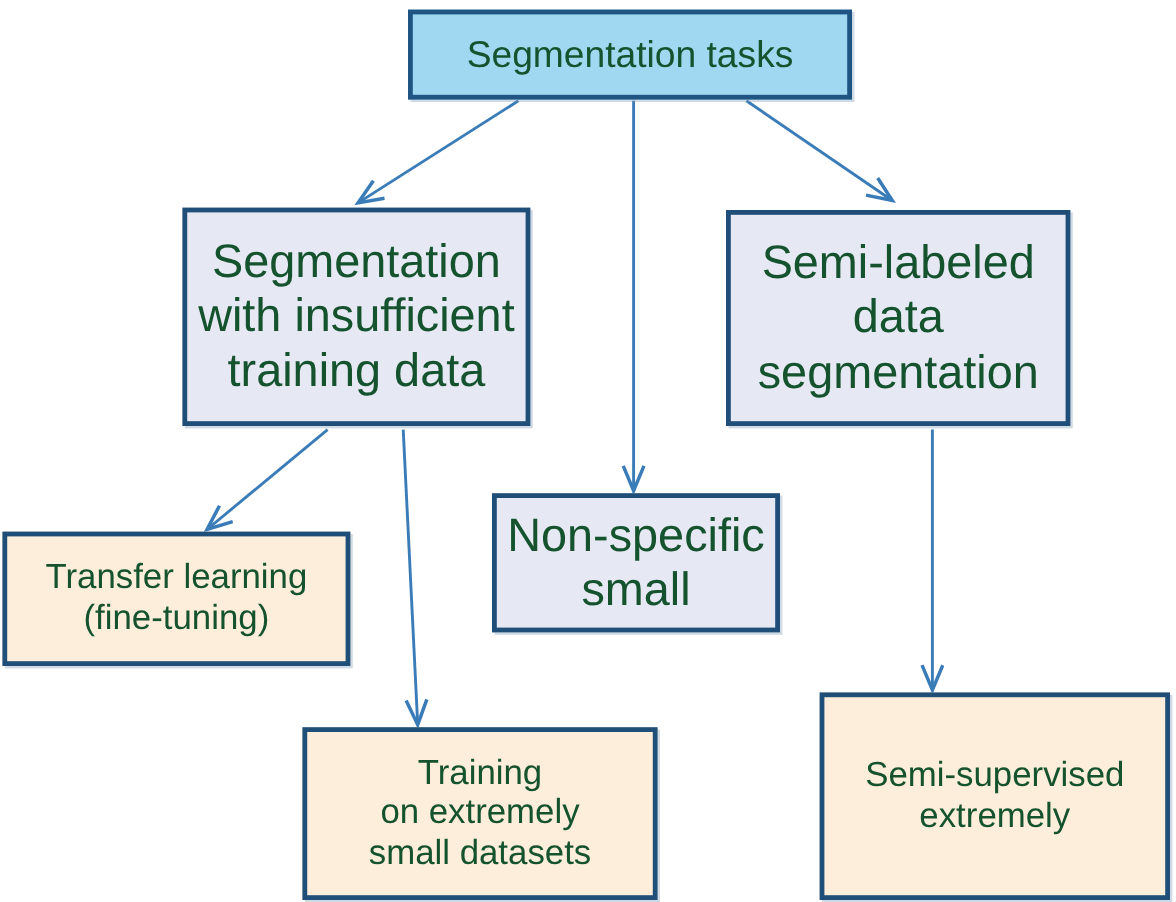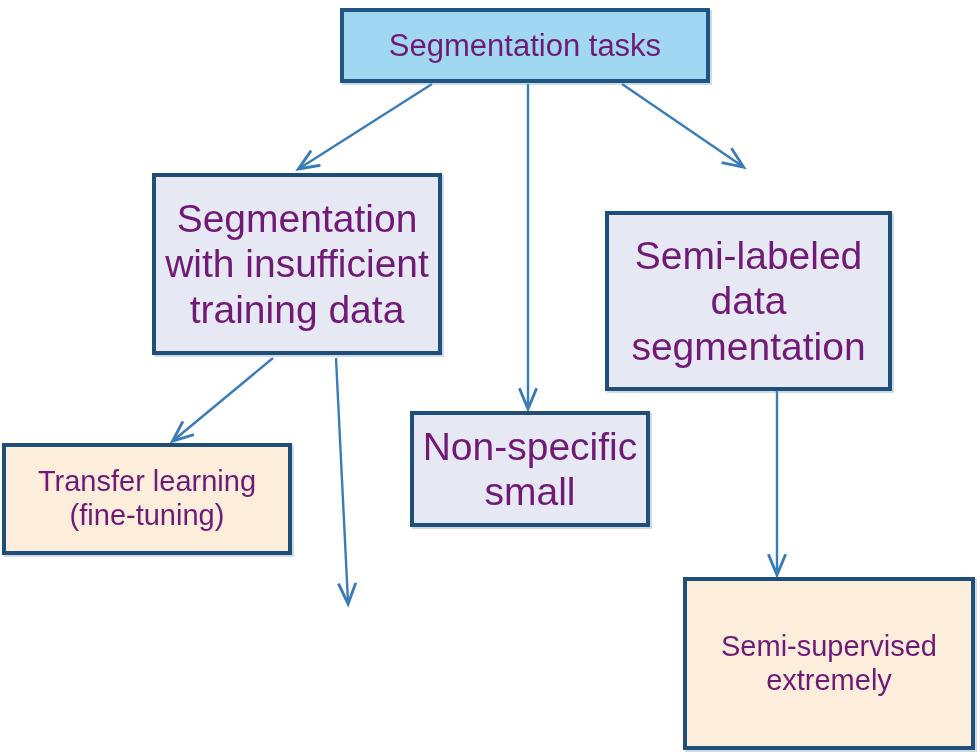--- a/index.html
+++ b/index.html
@@ -24,21 +24,21 @@
     pointer-events: none;
   }
   .node {
     position: absolute;
     box-sizing: border-box;
     border: 4px solid #1f5582;
     display: flex;
     align-items: center;
     justify-content: center;
     text-align: center;
-    color: #701a75;
+    color: #14532d;
     line-height: 1.16;
     z-index: 2;
     box-shadow: 2px 2px 0 rgba(120,150,180,0.35);
   }
   .node .label {
     white-space: pre-line;
     display: block;
     padding: 0 6px;
   }
   .node-root {
@@ -81,35 +81,40 @@
   <div class="node node-root" style="left:340px; top:8px; width:370px; height:75px;">
     <span class="label">Segmentation tasks</span>
   </div>
 
   <div class="node node-mid" style="left:152px; top:173px; width:290px; height:182px;">
     <span class="label">Segmentation
 with insufficient
 training data</span>
   </div>
 
-  <div class="node node-mid" style="left:605px; top:175px; width:287px; height:180px;margin-top:36px;">
+  <div class="node node-mid" style="left:605px; top:175px; width:287px; height:180px;">
     <span class="label">Semi-labeled
 data
 segmentation</span>
   </div>
 
   <div class="node node-mid" style="left:410px; top:411px; width:240px; height:116px;">
     <span class="label">Non-specific
 small</span>
   </div>
 
   <div class="node node-leaf" style="left:2px; top:443px; width:290px; height:112px;">
     <span class="label">Transfer learning
 (fine-tuning)</span>
   </div>
 
+  <div class="node node-leaf" style="left:252px; top:606px; width:296px; height:144px;">
+    <span class="label">Training
+on extremely
+small datasets</span>
+  </div>
 
   <div class="node node-leaf" style="left:683px; top:577px; width:292px; height:173px;">
     <span class="label">Semi-supervised
 extremely</span>
   </div>
 
 </div>
 
 </body></html>

